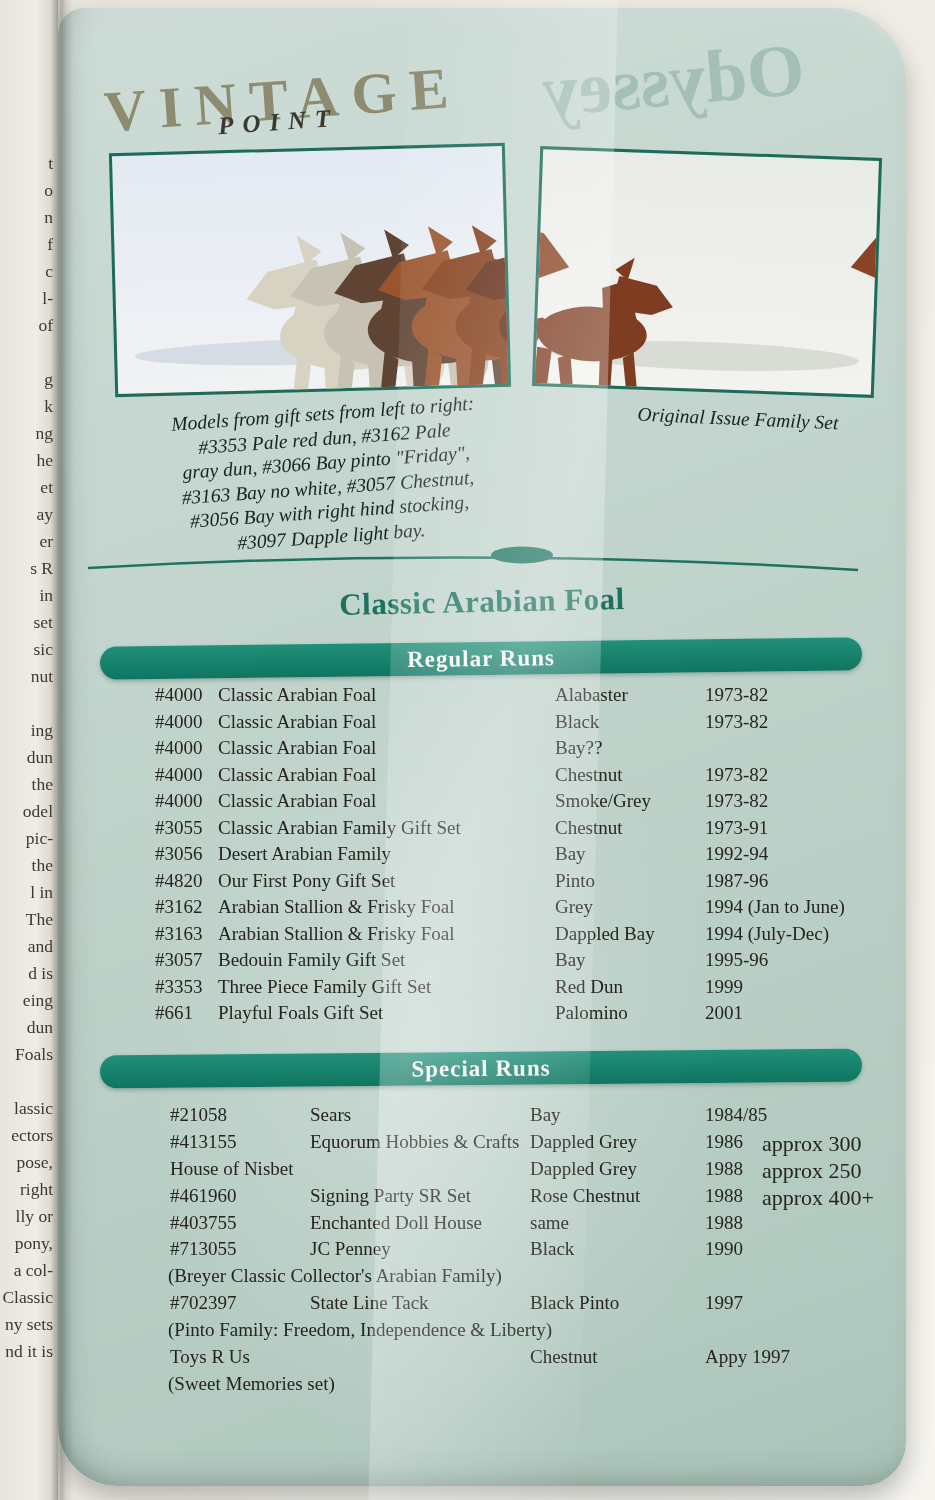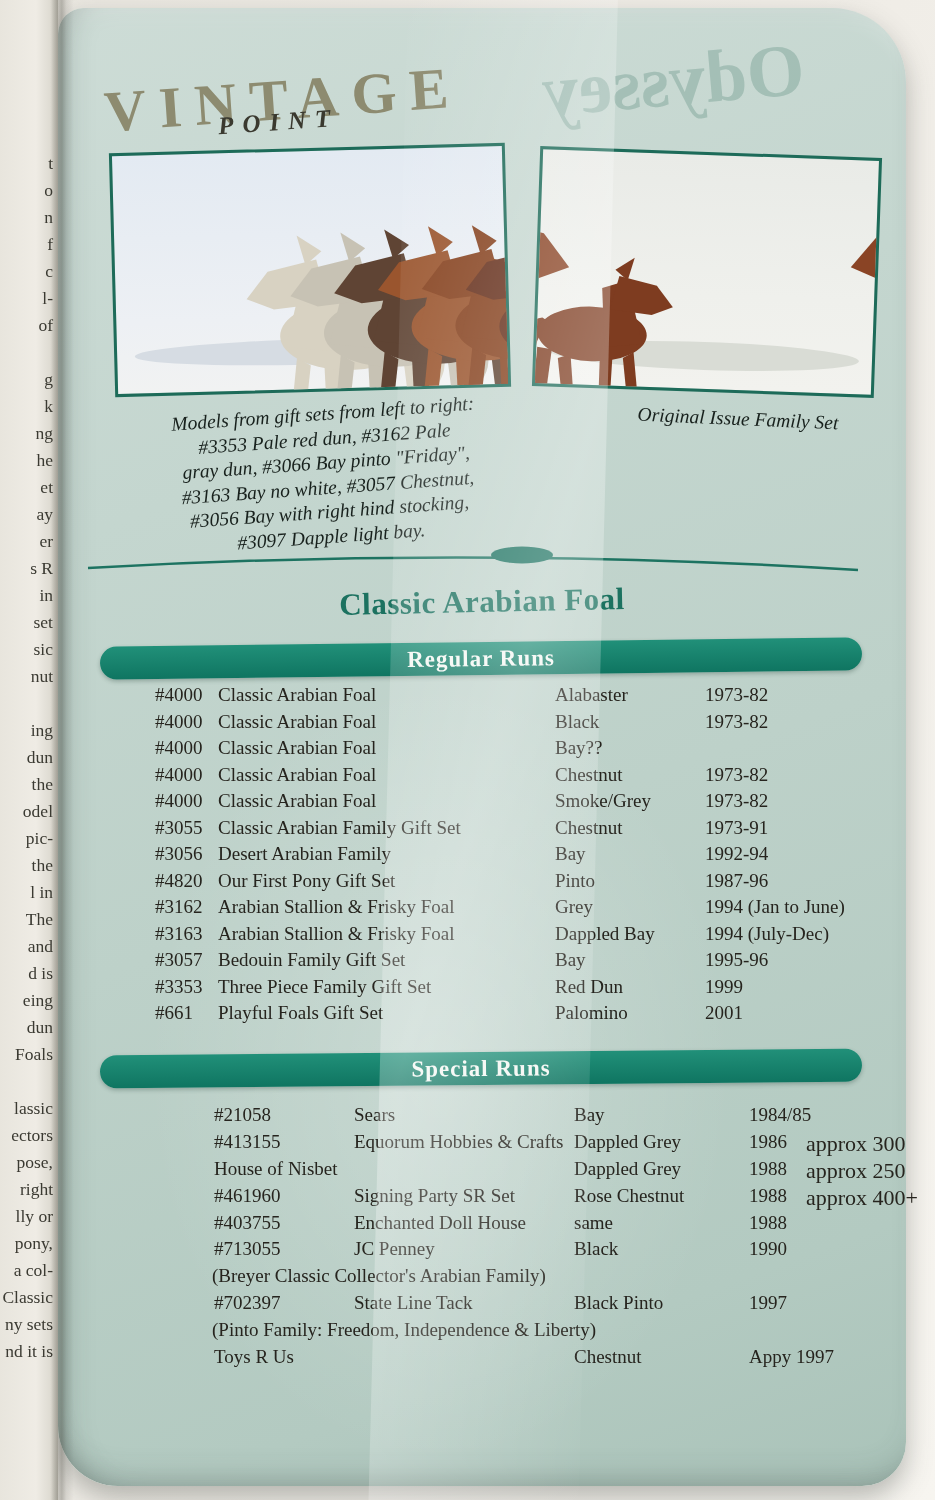--- a/index.html
+++ b/index.html
@@ -64,21 +64,21 @@
     color:#f4f7f3;font-size:23px;font-weight:bold;letter-spacing:1px;
     box-shadow:0 2px 4px rgba(30,60,50,0.30);}
   #banner-regular{top:634px;transform:rotate(-0.7deg);}
   #banner-special{top:1044px;transform:rotate(-0.5deg);}
 
   
   .tbl{position:absolute;left:0;width:672px;}
   #tbl-regular{top:676px;}
   #tbl-special{top:1096px;}
   .trow{position:relative;height:26.5px;}
-  #tbl-special .trow{height:26.9px;margin-left:44px;}
+  #tbl-special .trow{height:26.9px;}
   .c{position:absolute;top:0;white-space:nowrap;font-size:19px;color:#26241e;}
   #tbl-regular .num{left:97px}
   #tbl-regular .name{left:160px}
   #tbl-regular .color{left:497px}
   #tbl-regular .years{left:647px}
   #tbl-regular .note{left:97px}
   #tbl-special .num{left:112px}
   #tbl-special .name{left:252px}
   #tbl-special .color{left:472px}
   #tbl-special .years{left:647px}
@@ -337,17 +337,20 @@
       <div class="trow">
         <span class="c note">(Pinto Family: Freedom, Independence &amp; Liberty)</span>
       </div>
       <div class="trow">
         <span class="c num">Toys R Us</span>
         <span class="c name"></span>
         <span class="c color">Chestnut</span>
         <span class="c years">Appy 1997</span>
         <span class="c qty"></span>
       </div>
+      <div class="trow">
+        <span class="c note">(Sweet Memories set)</span>
+      </div>
     </div>
 
     <div id="sheen"></div>
   </div>
 </div>
 
 </body></html>

